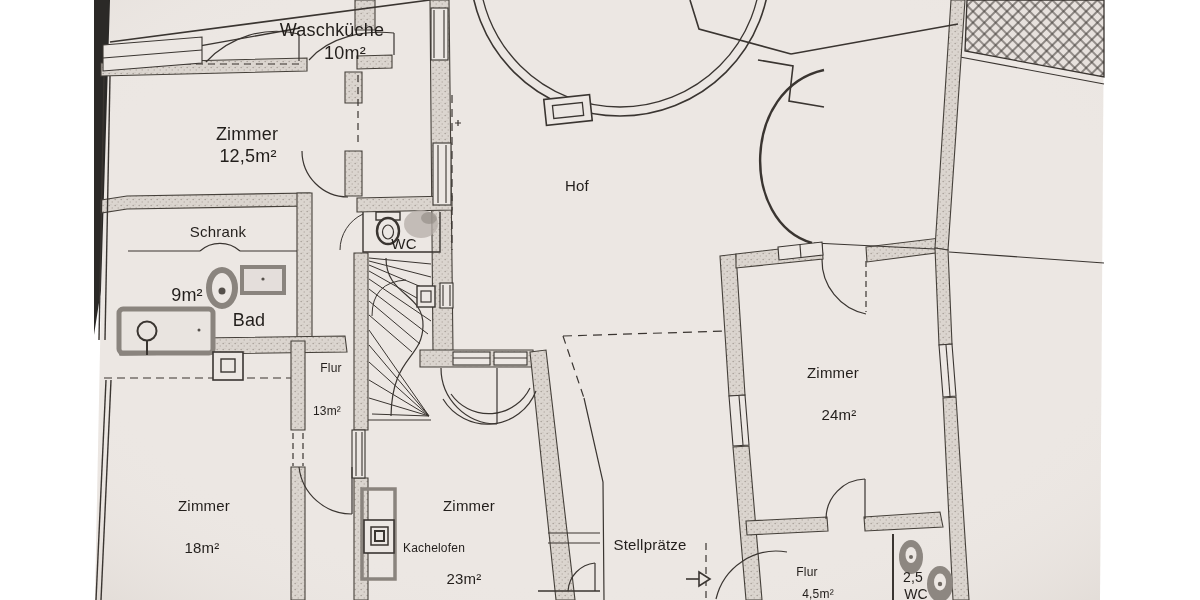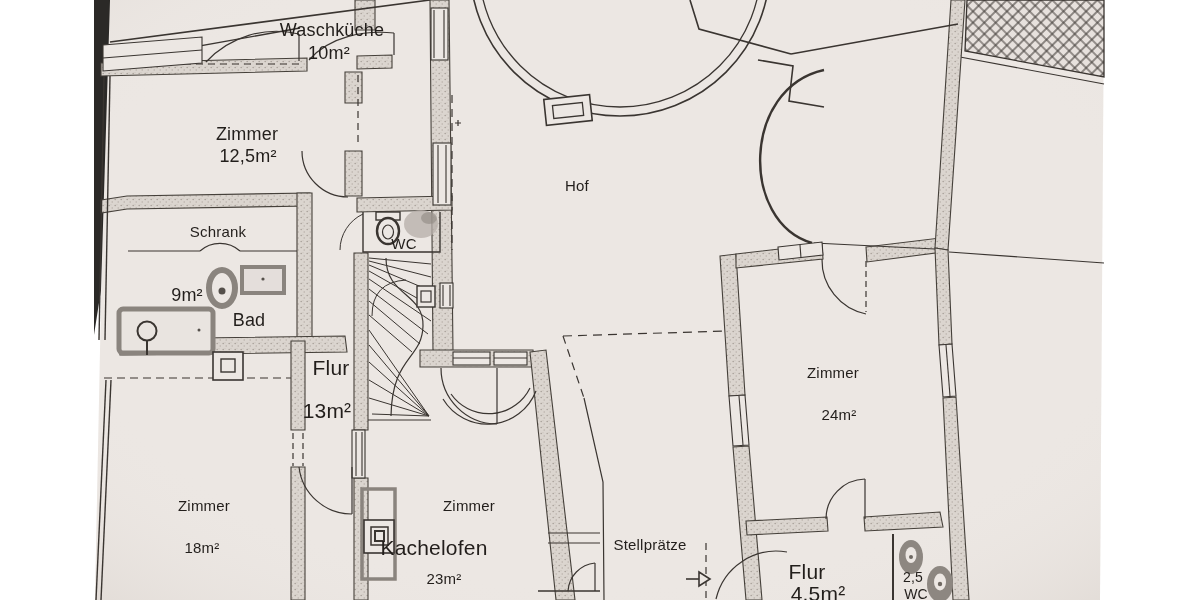--- a/index.html
+++ b/index.html
@@ -2,21 +2,21 @@
 <html><head>
 <meta charset="utf-8">
 <style>
   html,body{margin:0;padding:0;background:#ffffff;}
   .stage{position:relative;width:1200px;height:600px;overflow:hidden;background:#ffffff;
          font-family:"Liberation Sans", sans-serif;}
   .stage svg{position:absolute;left:0;top:0;}
   .labels{position:absolute;left:0;top:0;width:1096px;height:600px;pointer-events:none;}
   .lbl{position:absolute;transform:translate(-50%,-50%);white-space:nowrap;color:#221e1b;
        font-weight:500;letter-spacing:.2px;}
-  .s18{font-size:18px;} .s17{font-size:15px;} .s16{font-size:21px;} .s15{font-size:15px;} .s14{font-size:14px;text-align:center;}
+  .s18{font-size:18px;} .s17{font-size:15px;} .s16{font-size:12px;} .s15{font-size:15px;} .s14{font-size:14px;text-align:center;}
 </style>
 </head>
 <body>
 
 <div class="stage">
 <svg width="1200" height="600" viewBox="0 0 1200 600">
   <defs>
     <pattern id="stip" width="6" height="6" patternUnits="userSpaceOnUse">
       <rect width="6" height="6" fill="#dbd5cf"></rect>
       <circle cx="1.2" cy="1.5" r="0.8" fill="#a9a19a"></circle>
@@ -255,36 +255,36 @@
   </g>
 
   <g stroke="#3a3531" stroke-width="1.6" fill="none">
     <path d="M686 579 H699"></path>
     <polygon points="699,572 710,579 699,586" fill="#ece7e3" stroke-width="1.6"></polygon>
   </g>
 </svg>
 
 <div class="labels">
   <div class="lbl s18" style="left:332px;top:30px">Waschküche</div>
-  <div class="lbl s18" style="left:329px;top:53px">10m²</div>
+  <div class="lbl s18" style="left:345px;top:53px">10m²</div>
   <div class="lbl s18" style="left:247px;top:134px">Zimmer</div>
   <div class="lbl s18" style="left:248px;top:156px">12,5m²</div>
   <div class="lbl s17" style="left:218px;top:231px">Schrank</div>
   <div class="lbl s18" style="left:187px;top:295px">9m²</div>
   <div class="lbl s18" style="left:249px;top:320px">Bad</div>
   <div class="lbl s15" style="left:404px;top:243px">WC</div>
   <div class="lbl s16" style="left:331px;top:368px">Flur</div>
   <div class="lbl s16" style="left:327px;top:411px">13m²</div>
   <div class="lbl s17" style="left:577px;top:185px">Hof</div>
   <div class="lbl s17" style="left:833px;top:372px">Zimmer</div>
   <div class="lbl s17" style="left:839px;top:414px">24m²</div>
   <div class="lbl s17" style="left:204px;top:505px">Zimmer</div>
   <div class="lbl s17" style="left:202px;top:547px">18m²</div>
   <div class="lbl s17" style="left:469px;top:505px">Zimmer</div>
   <div class="lbl s16" style="left:434px;top:548px">Kachelofen</div>
-  <div class="lbl s17" style="left:444px;top:578px">23m²</div>
+  <div class="lbl s17" style="left:464px;top:578px">23m²</div>
   <div class="lbl s17" style="left:650px;top:544px">Stellprätze</div>
   <div class="lbl s16" style="left:807px;top:572px">Flur</div>
   <div class="lbl s16" style="left:818px;top:594px">4,5m²</div>
   <div class="lbl s14" style="left:913px;top:577px">2,5</div>
   <div class="lbl s14" style="left:916px;top:594px">WC</div>
 </div>
 </div>
 
 </body></html>

